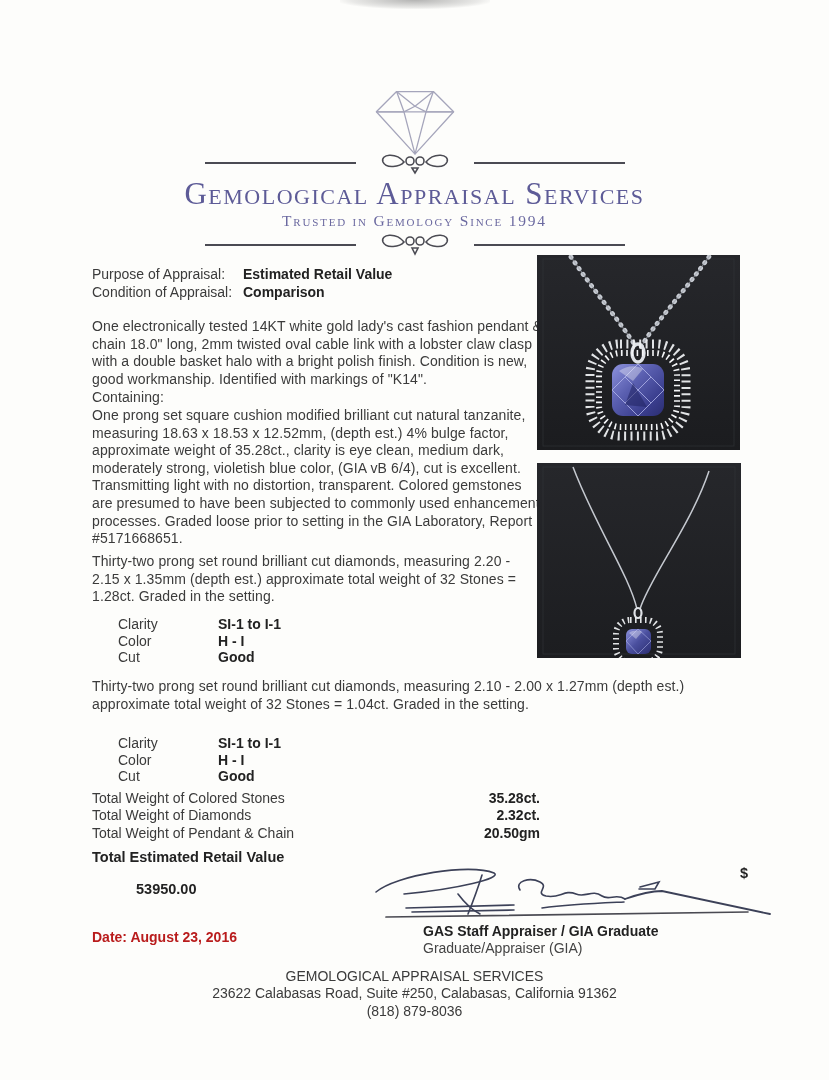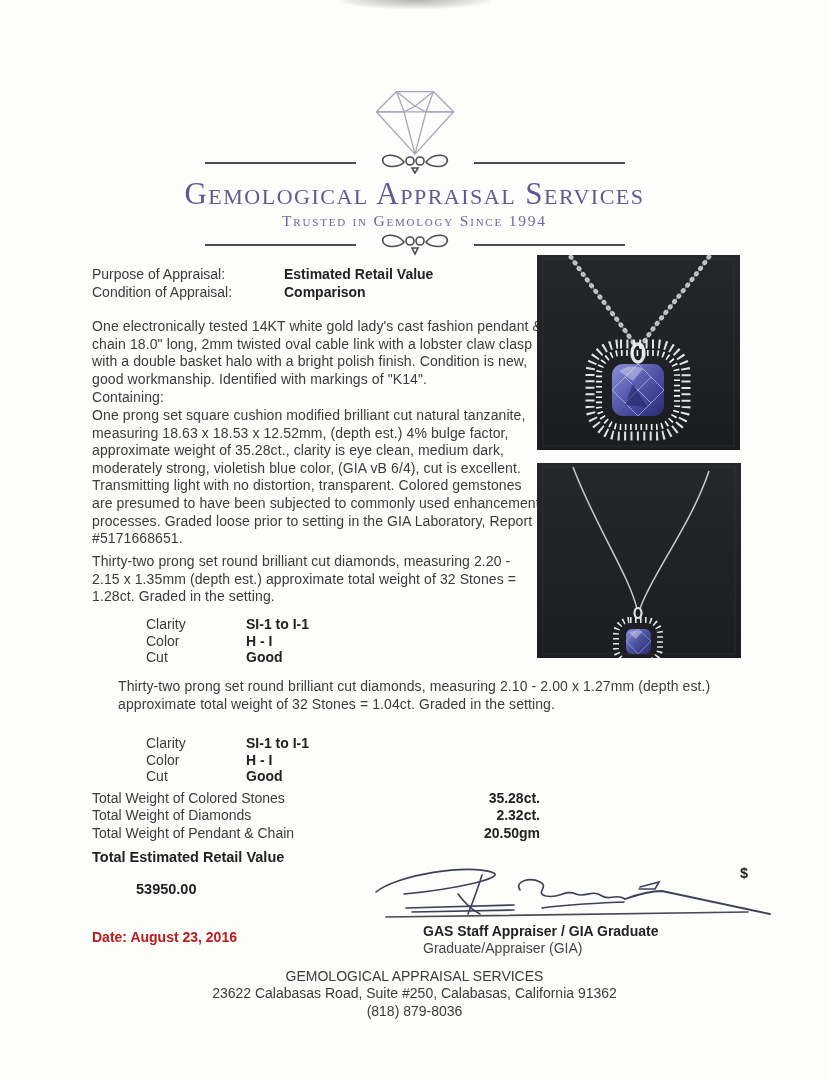--- a/index.html
+++ b/index.html
@@ -40,24 +40,24 @@
     font-size:15.5px;
     letter-spacing:1.8px;
     color:#6b69a0;
     margin-top:1px;
   }
   
   .abs{position:absolute;}
   p{margin:0;}
   .body-text{font-size:14px;line-height:17.6px;letter-spacing:.1px;}
   .b{font-weight:bold;color:#222;}
-  .info-row{display:flex;font-size:14px;line-height:17.5px;gap:41px;}
+  .info-row{display:flex;font-size:14px;line-height:17.5px;}
   .info-row .lbl{width:151px;flex:none;}
   .grade-table{font-size:14px;line-height:16.5px;}
-  .grade-row{display:flex;margin-left:28px;}
+  .grade-row{display:flex;}
   .grade-row .lbl{width:100px;flex:none;}
   .totals .t-row{display:flex;font-size:14px;line-height:17.3px;width:448px;align-items:flex-end;}
   .totals .t-row .val{margin-left:auto;text-align:right;font-weight:bold;color:#222;}
   .retail-row{display:flex;width:656px;font-size:14.5px;}
   .retail-row .currency{margin-left:auto;font-weight:bold;color:#222;}
   .retail-row .amount{font-weight:bold;color:#222;margin-left:16px;padding-left:28px;}
   .appraiser .title{font-size:14px;font-weight:bold;color:#222;line-height:17px;}
   .appraiser .subtitle{font-size:14px;color:#444;line-height:17px;}
   .date-line{font-size:14px;font-weight:bold;color:#b91c1c;}
   
@@ -142,21 +142,21 @@
     <div class="grade-row">
       <span class="lbl">Color</span>
       <span class="b">H - I</span>
     </div>
     <div class="grade-row">
       <span class="lbl">Cut</span>
       <span class="b">Good</span>
     </div>
   </div>
 
-  <p class="abs body-text" style="left:92px;top:678px;width:662px;margin-left:26px;">Thirty-two prong set round brilliant cut diamonds, measuring 2.10 - 2.00 x 1.27mm (depth est.) approximate total weight of 32 Stones = 1.04ct. Graded in the setting.</p>
+  <p class="abs body-text" style="left:92px;top:678px;width:662px;">Thirty-two prong set round brilliant cut diamonds, measuring 2.10 - 2.00 x 1.27mm (depth est.) approximate total weight of 32 Stones = 1.04ct. Graded in the setting.</p>
 
   <div class="abs grade-table" style="left:118px;top:735px;">
     <div class="grade-row">
       <span class="lbl">Clarity</span>
       <span class="b">SI-1 to I-1</span>
     </div>
     <div class="grade-row">
       <span class="lbl">Color</span>
       <span class="b">H - I</span>
     </div>

